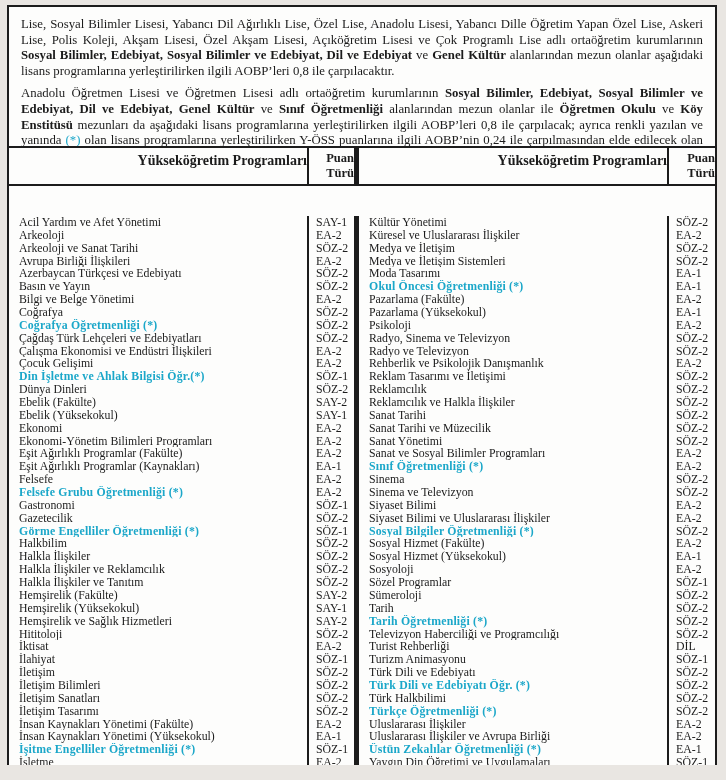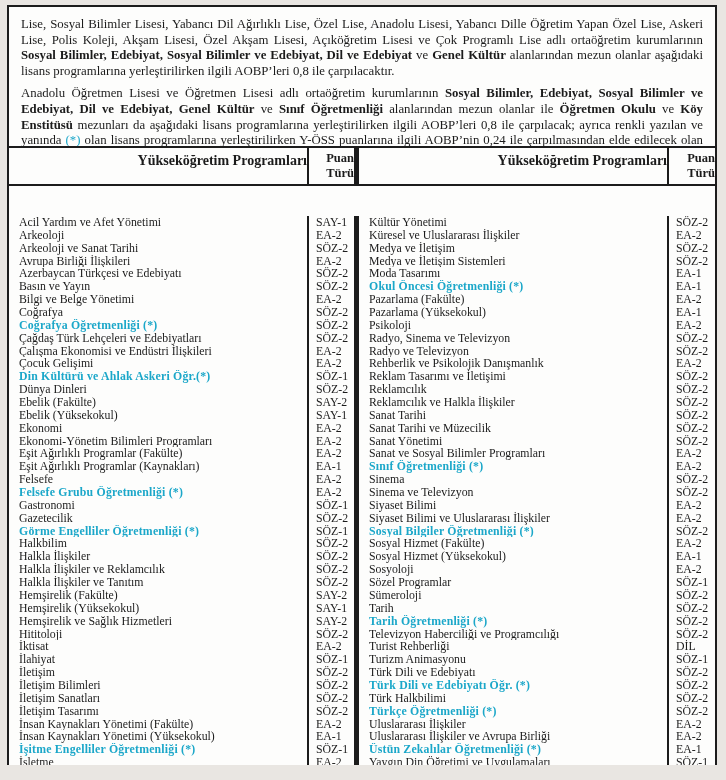--- a/index.html
+++ b/index.html
@@ -132,21 +132,21 @@
           </div>
           <div class="trow">
             <div class="tprog">Çalışma Ekonomisi ve Endüstri İlişkileri</div>
             <div class="tpuan">EA-2</div>
           </div>
           <div class="trow">
             <div class="tprog">Çocuk Gelişimi</div>
             <div class="tpuan">EA-2</div>
           </div>
           <div class="trow special">
-            <div class="tprog">Din Kültürü ve Ahlak Askeri Öğr.(*)</div>
+            <div class="tprog">Din İşletme ve Ahlak Bilgisi Öğr.(*)</div>
             <div class="tpuan">SÖZ-1</div>
           </div>
           <div class="trow">
             <div class="tprog">Dünya Dinleri</div>
             <div class="tpuan">SÖZ-2</div>
           </div>
           <div class="trow">
             <div class="tprog">Ebelik (Fakülte)</div>
             <div class="tpuan">SAY-2</div>
           </div>

